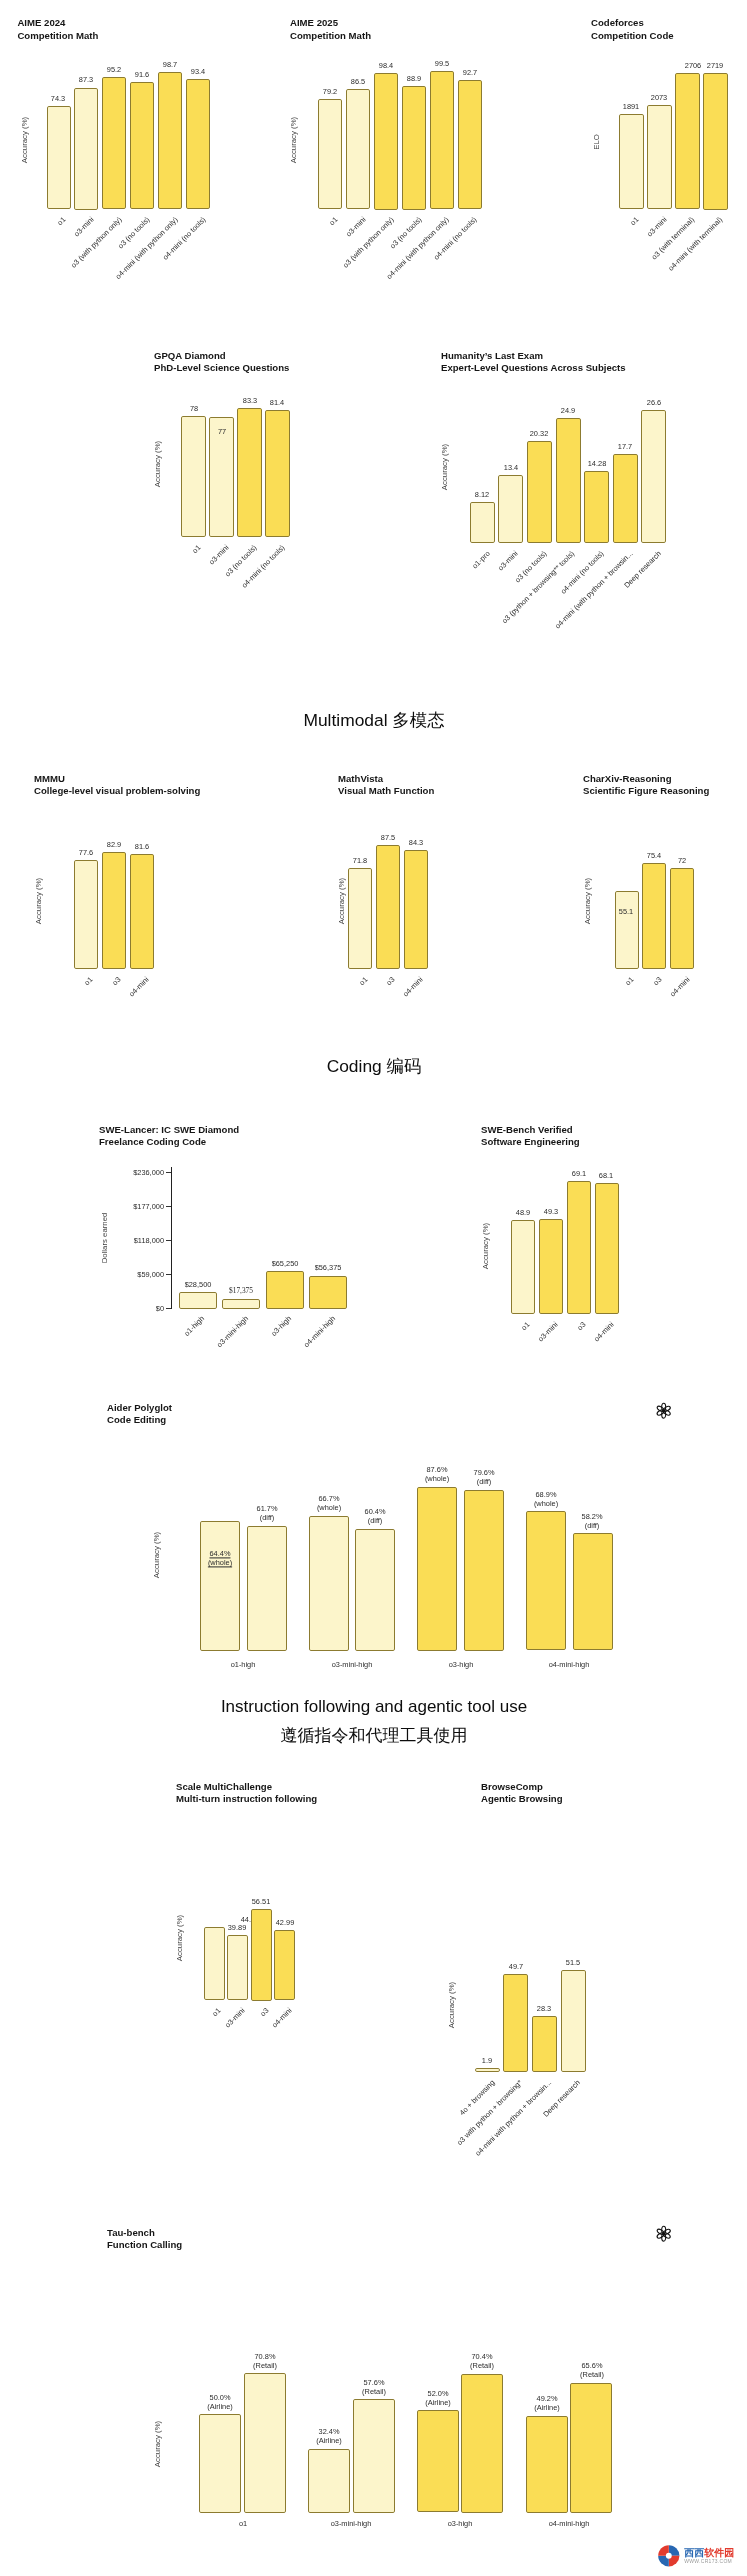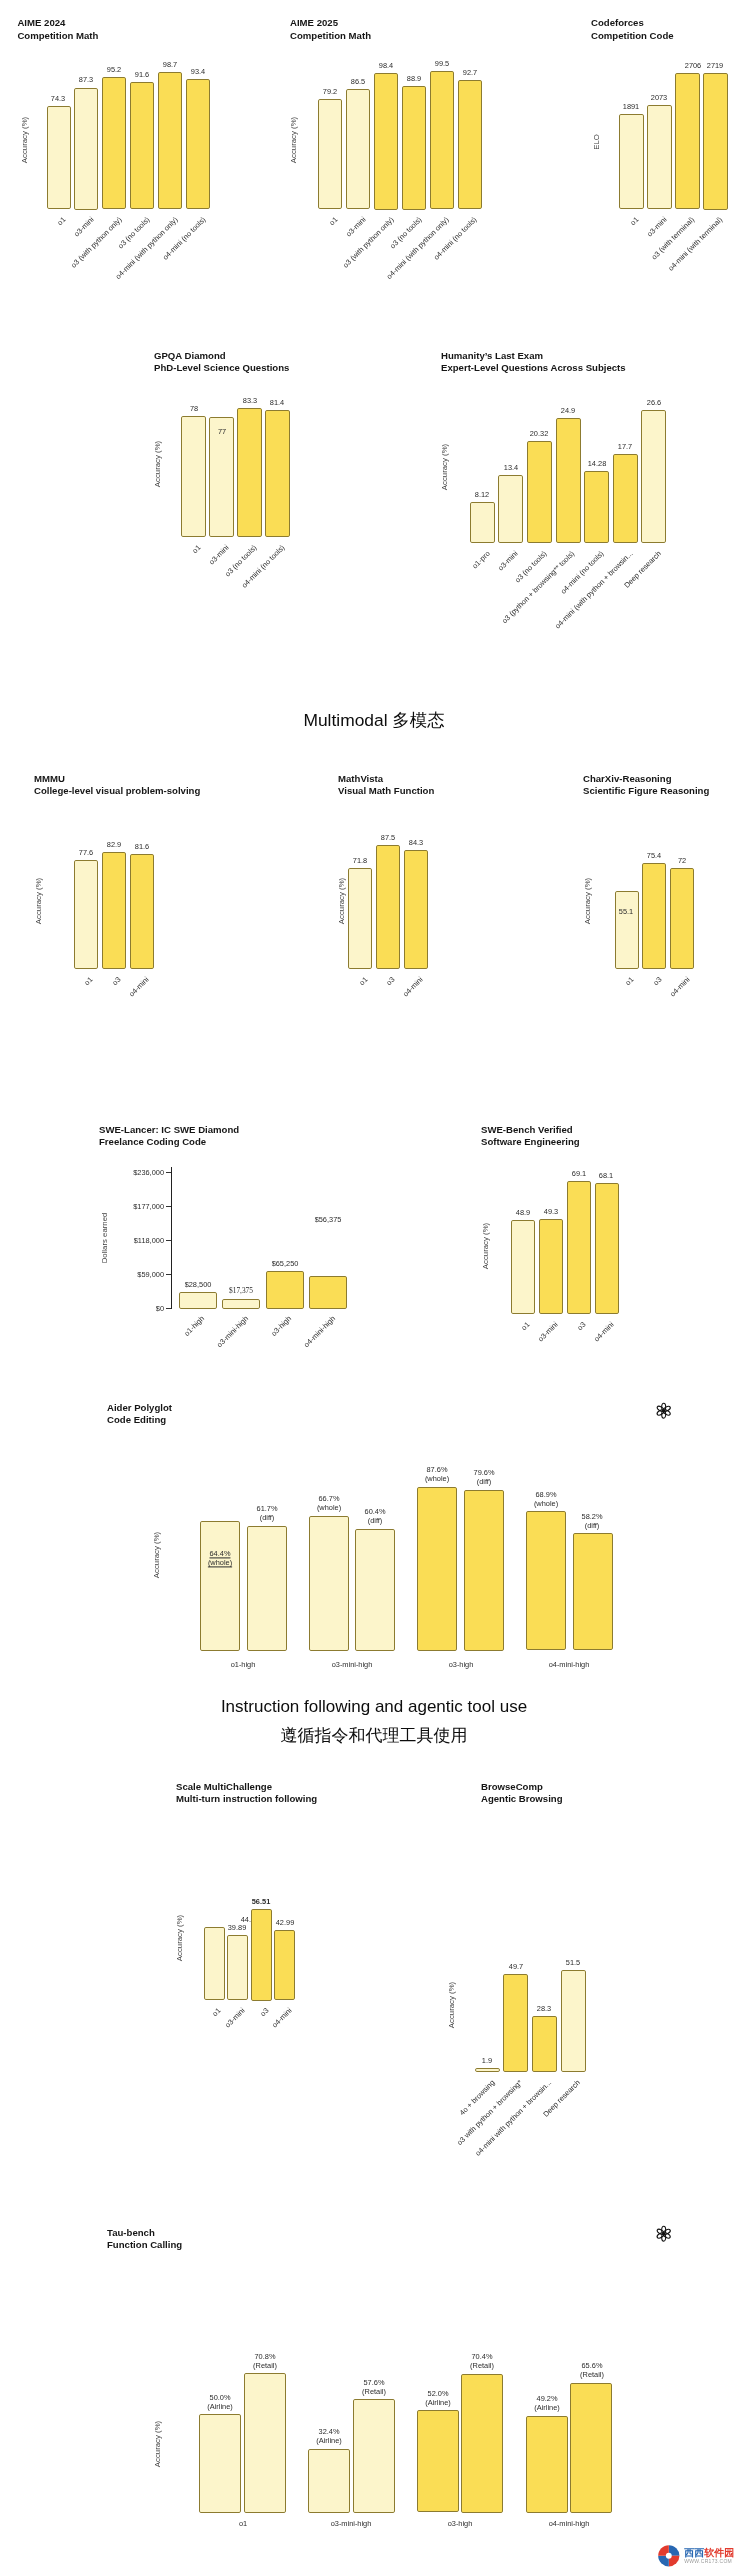--- a/index.html
+++ b/index.html
@@ -25,20 +25,21 @@
   .wm-logo{width:23.6px;height:23.6px;}
   .wm-brand{font-size:10px;font-weight:700;line-height:11.2px;white-space:nowrap;}
   .wm-blue{color:#2867B2;} .wm-red{color:#E23B2E;}
   .wm-url{font-size:5px;color:#9a9a9a;letter-spacing:0.3px;}
 </style>
 </head>
 <body>
 
 <div id="canvas">
   <div class="section-title st-multimodal">Multimodal 多模态</div>
+  <div class="section-title st-coding">Coding 编码</div>
   <div class="section-title st-agentic-en">Instruction following and agentic tool use</div>
   <div class="section-title st-agentic-zh">遵循指令和代理工具使用</div>
 
   <div class="watermark">
     <svg class="wm-logo" viewBox="0 0 40 40">
       <path d="M20 20 L20 2 A18 18 0 0 1 38 20 Z" fill="#2867B2"></path>
       <path d="M20 20 L38 20 A18 18 0 0 1 20 38 Z" fill="#E23B2E"></path>
       <path d="M20 20 L20 38 A18 18 0 0 1 2 20 Z" fill="#2867B2"></path>
       <path d="M20 20 L2 20 A18 18 0 0 1 20 2 Z" fill="#E23B2E"></path>
       <circle cx="20" cy="20" r="5" fill="#ffffff"></circle>
@@ -197,21 +198,21 @@
     <div class="bar" style="left: 179px; top: 1292px; width: 38px; height: 17px; background: rgb(252, 245, 203);"></div>
     <div class="vlab" style="left: 198px; top: 1289px;">$28,500</div>
     <div class="xlab-r" style="right: 548px; top: 1314px;">o1-high</div>
     <div class="bar" style="left: 222px; top: 1299px; width: 38px; height: 10px; background: rgb(252, 245, 203);"></div>
     <div class="vlab" style="left: 241px; top: 1295px; font-family: Liberation Serif, serif;">$17,375</div>
     <div class="xlab-r" style="right: 504px; top: 1314px;">o3-mini-high</div>
     <div class="bar" style="left: 266px; top: 1271px; width: 38px; height: 38px; background: rgb(250, 221, 85);"></div>
     <div class="vlab" style="left: 285px; top: 1268px;">$65,250</div>
     <div class="xlab-r" style="right: 461px; top: 1314px;">o3-high</div>
     <div class="bar" style="left: 309px; top: 1276px; width: 38px; height: 33px; background: rgb(250, 221, 85);"></div>
-    <div class="vlab" style="left: 328px; top: 1224px;">$56,375</div>
+    <div class="vlab" style="left: 328px; top: 1272px;">$56,375</div>
     <div class="xlab-r" style="right: 417px; top: 1314px;">o4-mini-high</div>
     <div class="ctitle" style="left: 481px; top: 1124px;">SWE-Bench Verified
 Software Engineering</div>
     <div class="ylab" style="left: 485px; top: 1246px;">Accuracy (%)</div>
     <div class="bar" style="left: 511px; top: 1220px; width: 23.6px; height: 94px; background: rgb(252, 245, 203);"></div>
     <div class="vlab" style="left: 523px; top: 1217px;">48.9</div>
     <div class="xlab-r" style="right: 223px; top: 1320px;">o1</div>
     <div class="bar" style="left: 539px; top: 1219px; width: 23.6px; height: 95px; background: rgb(250, 221, 85);"></div>
     <div class="vlab" style="left: 551px; top: 1216px;">49.3</div>
     <div class="xlab-r" style="right: 195px; top: 1320px;">o3-mini</div>
@@ -263,21 +264,21 @@
     <div class="ctitle" style="left: 176px; top: 1781px;">Scale MultiChallenge
 Multi-turn instruction following</div>
     <div class="ylab" style="left: 179px; top: 1938px;">Accuracy (%)</div>
     <div class="bar" style="left: 204px; top: 1927px; width: 20.5px; height: 73px; background: rgb(252, 245, 203);"></div>
     <div class="vlab" style="left: 214px; top: 1924px; margin-left: 36px;">44.93</div>
     <div class="xlab-r" style="right: 532px; top: 2006px;">o1</div>
     <div class="bar" style="left: 227px; top: 1935px; width: 20.5px; height: 65px; background: rgb(252, 245, 203);"></div>
     <div class="vlab" style="left: 237px; top: 1932px;">39.89</div>
     <div class="xlab-r" style="right: 508px; top: 2006px;">o3-mini</div>
     <div class="bar" style="left: 251px; top: 1909px; width: 20.5px; height: 92px; background: rgb(250, 221, 85);"></div>
-    <div class="vlab" style="left: 261px; top: 1906px; font-weight: bold;">56.51</div>
+    <div class="vlab" style="left: 261px; top: 1906px;">56.51</div>
     <div class="xlab-r" style="right: 484px; top: 2006px;">o3</div>
     <div class="bar" style="left: 274px; top: 1930px; width: 20.5px; height: 70px; background: rgb(250, 221, 85);"></div>
     <div class="vlab" style="left: 285px; top: 1927px;">42.99</div>
     <div class="xlab-r" style="right: 461px; top: 2006px;">o4-mini</div>
     <div class="ctitle" style="left: 481px; top: 1781px;">BrowseComp
 Agentic Browsing</div>
     <div class="ylab" style="left: 451px; top: 2005px;">Accuracy (%)</div>
     <div class="bar" style="left: 475px; top: 2068px; width: 25px; height: 3.7px; background: rgb(252, 245, 203);"></div>
     <div class="vlab" style="left: 487px; top: 2065px;">1.9</div>
     <div class="xlab-r" style="right: 258px; top: 2078px;">4o + browsing</div>

